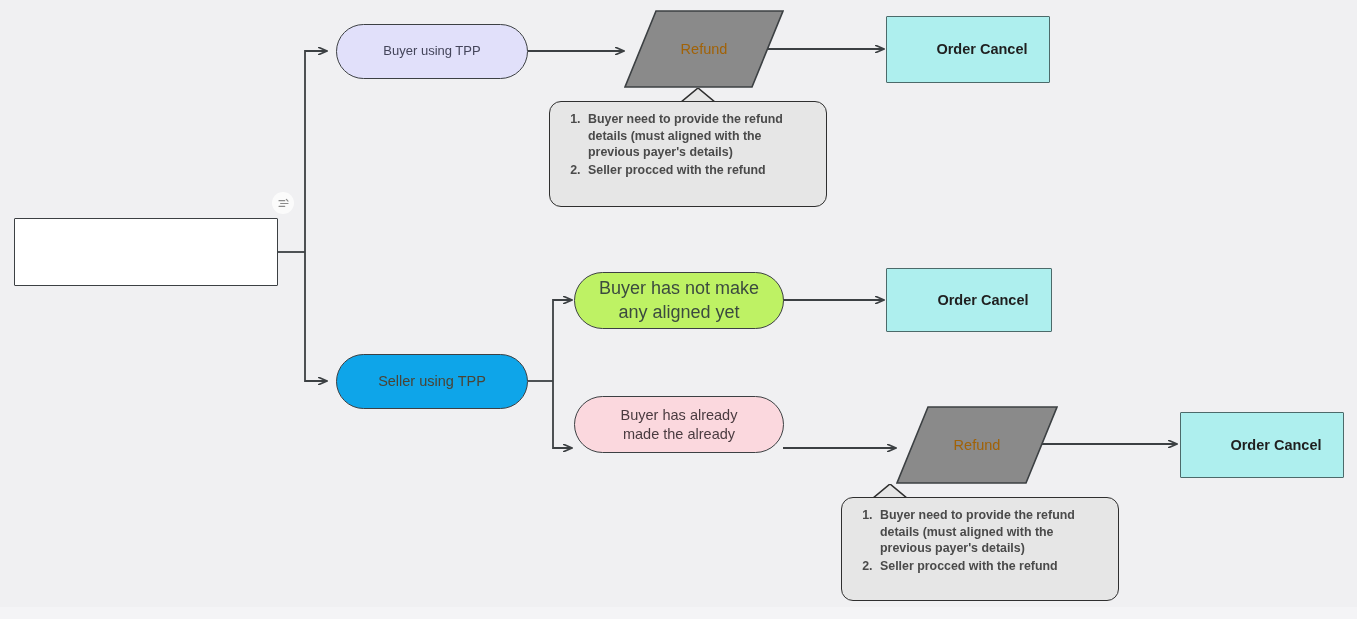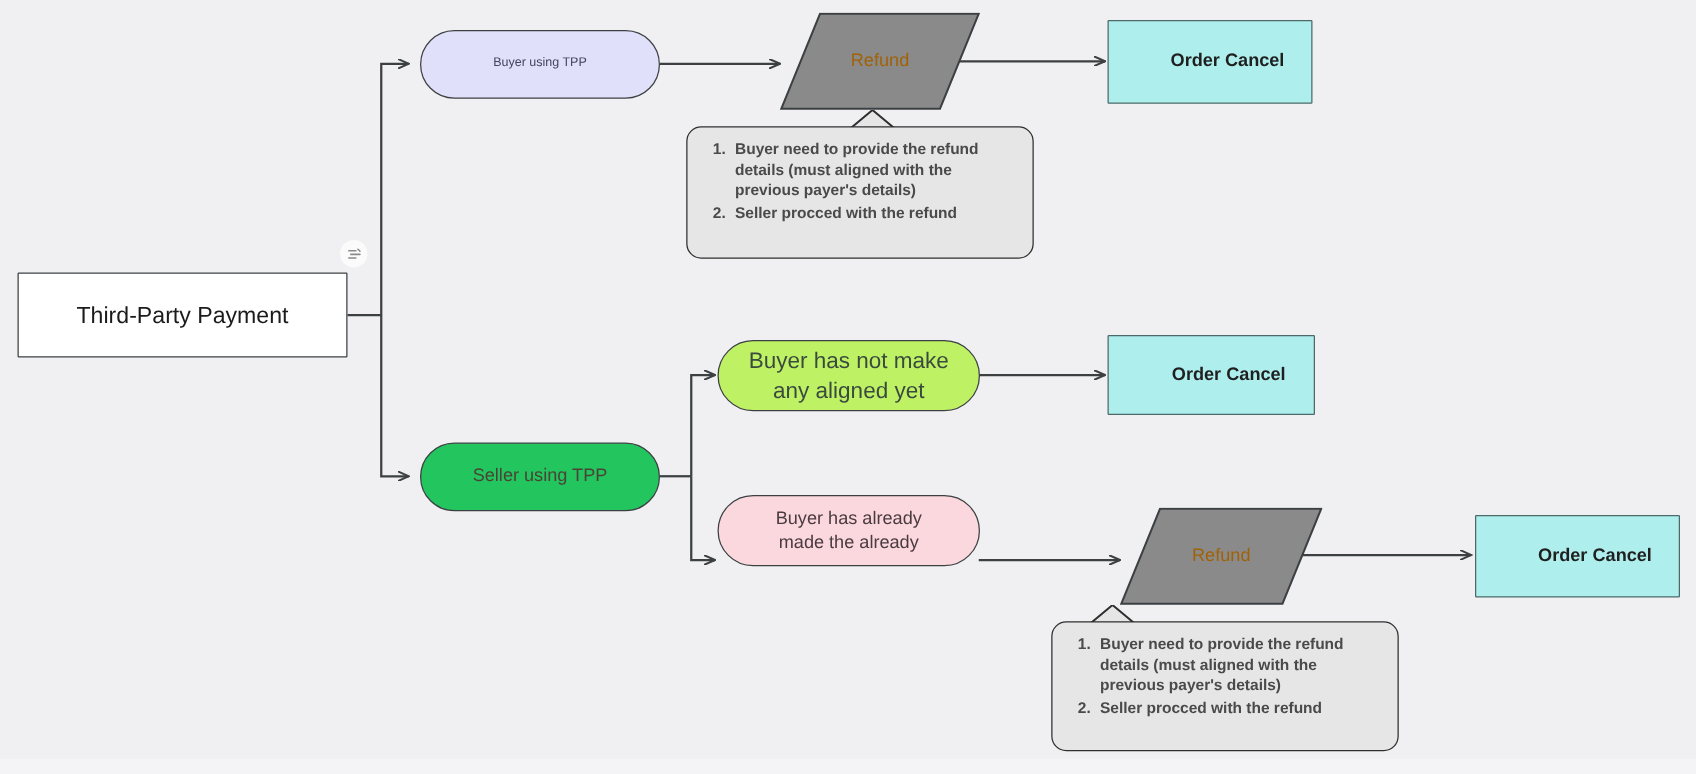--- a/index.html
+++ b/index.html
@@ -144,36 +144,35 @@
 
     <path d="M783,300 L884,300" fill="none" stroke="#3c4043" stroke-width="1.8" marker-end="url(#arrow)"></path>
 
     <path d="M783,448 L896,448" fill="none" stroke="#3c4043" stroke-width="1.8" marker-end="url(#arrow)"></path>
 
     <path d="M1035,444 L1177,444" fill="none" stroke="#3c4043" stroke-width="1.8" marker-end="url(#arrow)"></path>
   </svg>
 
   <div class="node node-rect title-box" style="left:14px; top:218px; width:264px; height:68px;">
     <div>
-      <div>Third-Party Payment</div>
     </div>
   </div>
 
   <div class="badge" style="left:272px; top:192px;">
     <svg width="13" height="13" viewBox="0 0 16 16">
       <g stroke="#8b8b8b" stroke-width="1.5" fill="none" stroke-linecap="round">
         <path d="M2.5,4.5 L9.5,4.5"></path>
         <path d="M4.5,8 L13.5,8"></path>
         <path d="M2.5,11.5 L9.5,11.5"></path>
         <path d="M11.5,3 L13.5,5"></path>
       </g>
     </svg>
   </div>
 
-  <div class="node node-stadium" style="left:336px; top:24px; width:192px; height:55px; background:#e1e0fa; font-size:10px; color:#44455a;">
+  <div class="node node-stadium" style="left:336px; top:24px; width:192px; height:55px; background:#e1e0fa; font-size:13px; color:#44455a;">
     <span>Buyer using TPP</span>
   </div>
 
   <div class="node node-para" style="left:624px; top:10px; width:160px; height:78px;">
     <svg class="para-shape" viewBox="0 0 160 78" preserveAspectRatio="none">
       <polygon points="32,1 159,1 128,77 1,77" fill="#8a8a8a" stroke="#3c4043" stroke-width="1.6"></polygon>
     </svg>
     <span class="para-label">Refund</span>
   </div>
 
@@ -184,21 +183,21 @@
   <svg class="note-beak" style="left:677px; top:88px;" viewBox="0 0 42 16">
     <polygon points="21,0 39,15 3,15" fill="#e6e6e6" stroke="#2f2f2f" stroke-width="1.6"></polygon>
   </svg>
   <div class="note" style="left:549px; top:101px; width:278px; height:106px;">
     <ol>
       <li>Buyer need to provide the refund details (must aligned with the previous payer's details)</li>
       <li>Seller procced with the refund</li>
     </ol>
   </div>
 
-  <div class="node node-stadium" style="left:336px; top:354px; width:192px; height:55px; background:#22c55e; font-size:14.5px; color:#4a4436;">
+  <div class="node node-stadium" style="left:336px; top:354px; width:192px; height:55px; background:#0ea5e9; font-size:14.5px; color:#4a4436;">
     <span>Seller using TPP</span>
   </div>
 
   <div class="node node-stadium" style="left:574px; top:272px; width:210px; height:57px; background:#bef264; font-size:18px; color:#3b4a3f;">
     <div>
       <div>Buyer has not make</div>
       <div>any aligned yet</div>
     </div>
   </div>
 

